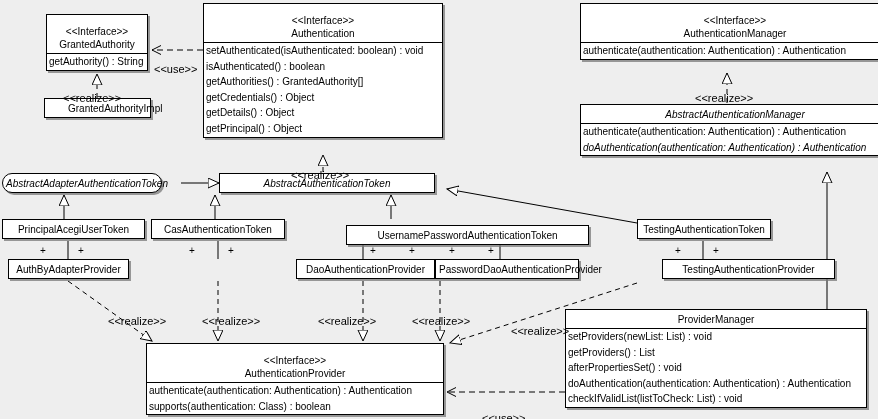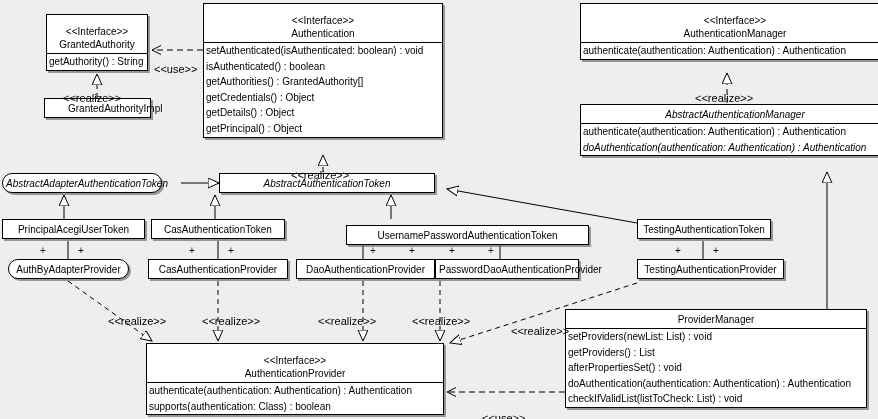--- a/index.html
+++ b/index.html
@@ -215,45 +215,40 @@
       <span class="cname">UsernamePasswordAuthenticationToken</span>
     </div>
   </div>
 
   <div class="uml-class" style="left:637px;top:219px;width:134px;">
     <div class="hdr compact">
       <span class="cname">TestingAuthenticationToken</span>
     </div>
   </div>
 
-  <div class="uml-class" style="left:8px;top:259px;width:121px;border-radius:10px;">
+  <div class="uml-class" style="left:8px;top:259px;width:121px;">
     <div class="hdr compact">
       <span class="cname">AuthByAdapterProvider</span>
     </div>
   </div>
 
-  <div class="uml-class" style="left:148px;top:259px;width:140px;">
-    <div class="hdr compact">
-      <span class="cname">CasAuthenticationProvider</span>
-    </div>
-  </div>
 
   <div class="uml-class" style="left:296px;top:259px;width:139px;">
     <div class="hdr compact">
       <span class="cname">DaoAuthenticationProvider</span>
     </div>
   </div>
 
   <div class="uml-class" style="left:435px;top:259px;width:144px;">
     <div class="hdr compact">
       <span class="cname">PasswordDaoAuthenticationProvider</span>
     </div>
   </div>
 
-  <div class="uml-class" style="left:637px;top:259px;width:147px;">
+  <div class="uml-class" style="left:662px;top:259px;width:173px;">
     <div class="hdr compact">
       <span class="cname">TestingAuthenticationProvider</span>
     </div>
   </div>
 
   <div class="uml-class" style="left:146px;top:343px;width:298px;">
     <div class="hdr">
       <span class="stereo">&lt;&lt;Interface&gt;&gt;</span>
       <span class="cname">AuthenticationProvider</span>
     </div>

